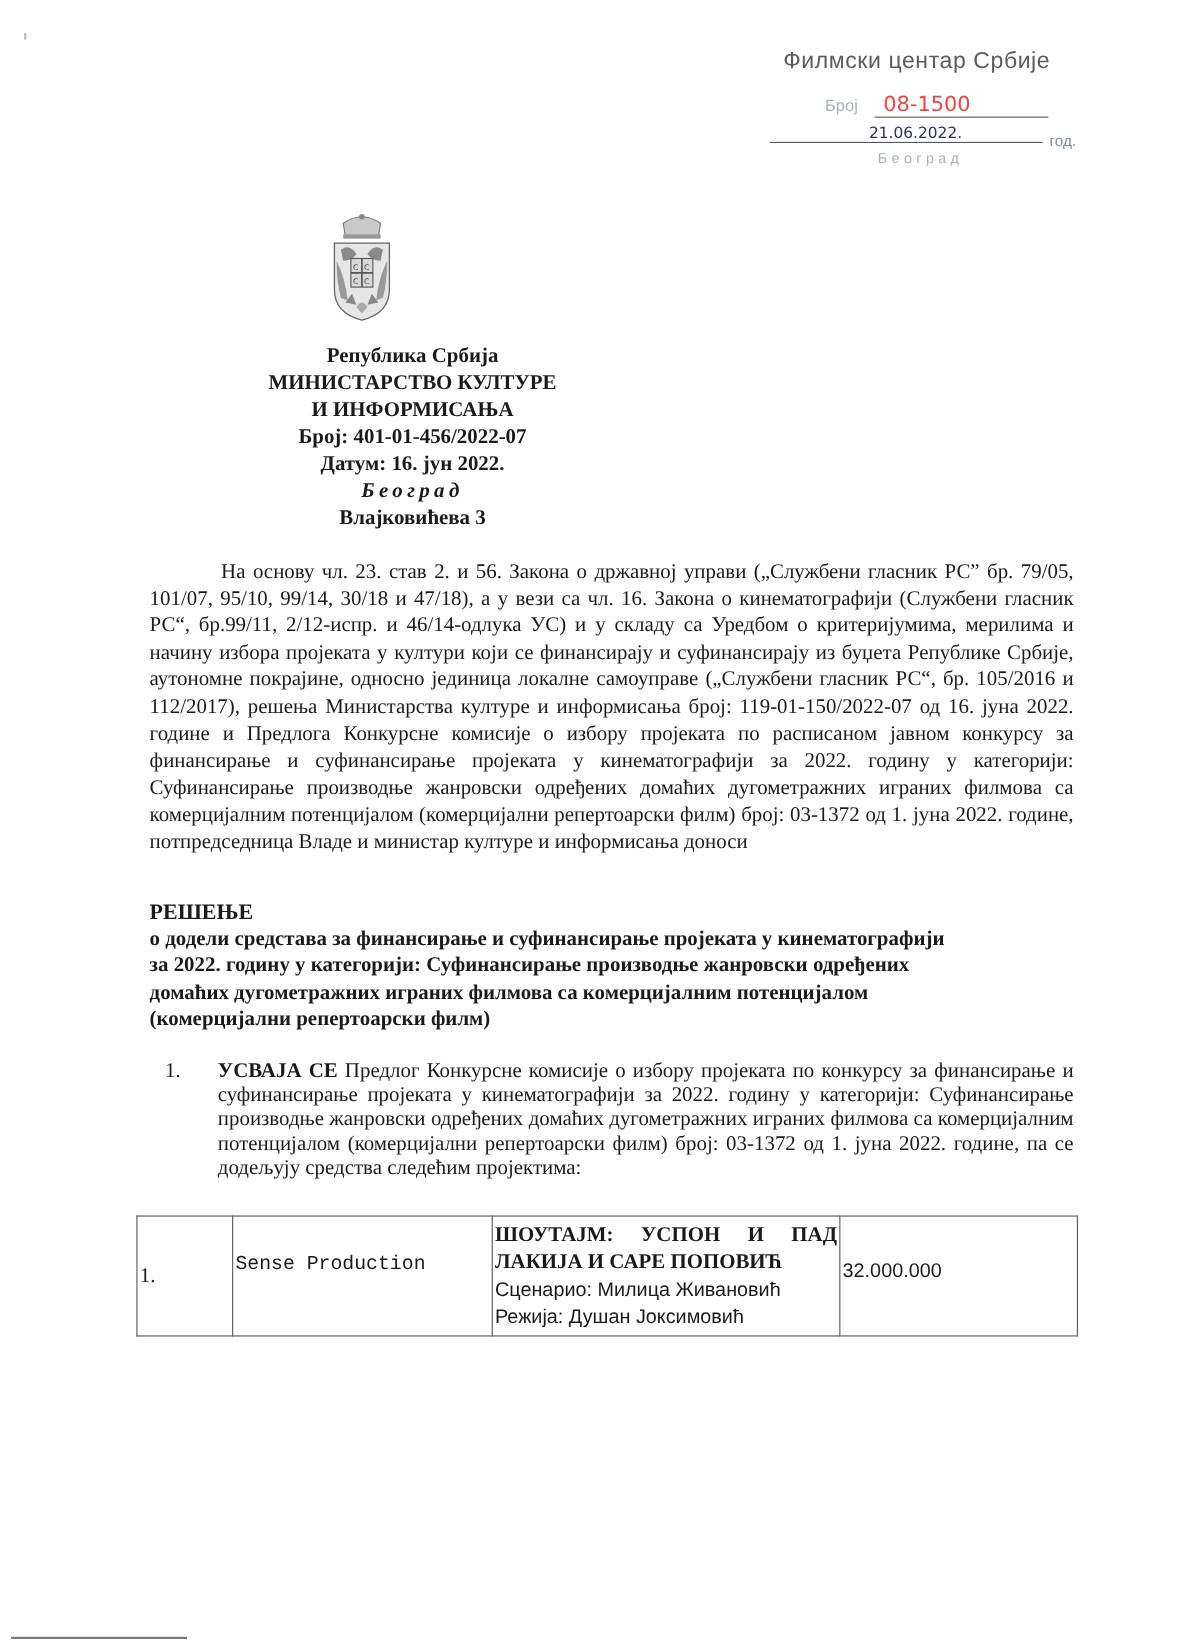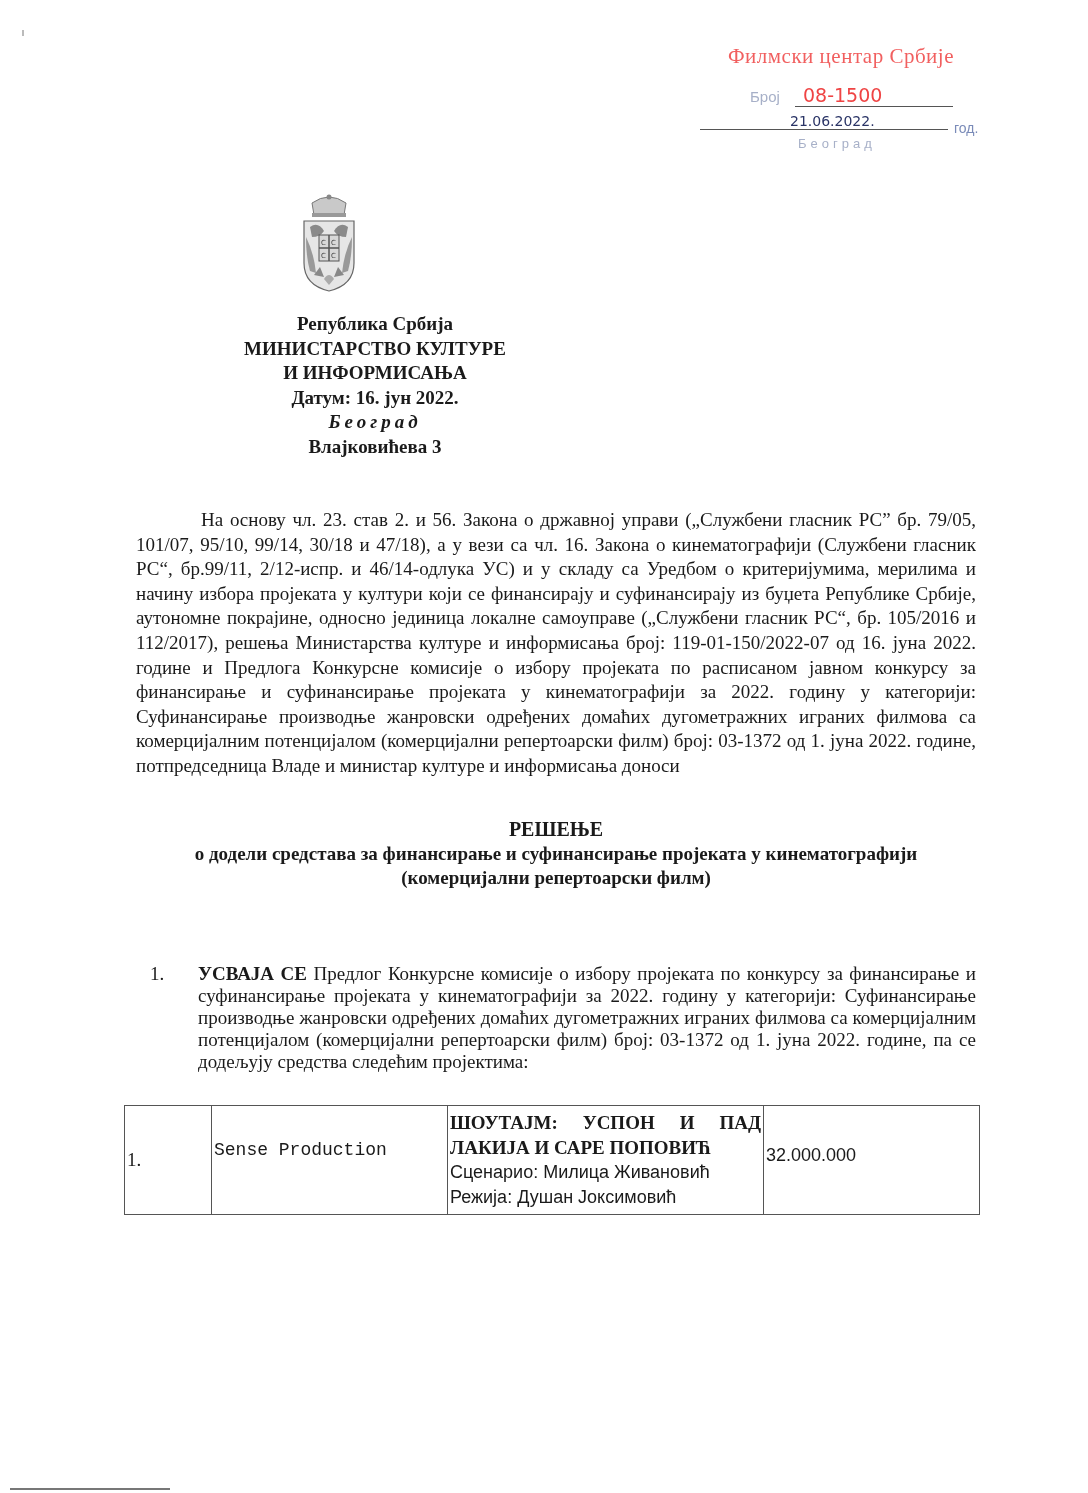--- a/index.html
+++ b/index.html
@@ -1,36 +1,36 @@
 <!DOCTYPE html>
 <html><head>
 <meta charset="utf-8">
 <style>
   html, body { margin: 0; padding: 0; background: #ffffff; }
   body { width: 1088px; height: 1493px; position: relative; overflow: hidden;
          font-family: "Liberation Serif", serif; color: #1a1a1a; }
 
   .stamp { position: absolute; left: 700px; top: 40px; width: 300px; color: #7a8bb8; font-family: "Liberation Sans", sans-serif; }
-  .stamp .org { position: absolute; left: 28px; top: 4px; font-size: 21px; letter-spacing: 0.5px; color: #ef4444; opacity: 0.85; font-family: Liberation Serif, serif; }
+  .stamp .org { position: absolute; left: 12px; top: 4px; font-size: 21px; letter-spacing: 0.5px; color: #404040; opacity: 0.85; }
   .stamp .num-row { position: absolute; left: 50px; top: 48px; font-size: 15px; color: #a7b0c8; }
   .stamp .num-val { position: absolute; left: 95px; top: 44px; font-size: 19px; color: #ef4444; font-family: "DejaVu Sans", sans-serif; border-bottom: 1px solid #555; width: 150px; padding-left: 8px; }
   .stamp .date-val { position: absolute; left: 0px; top: 73px; font-size: 14px; color: #2a3466; border-bottom: 1px solid #555; width: 248px; padding-left: 90px; box-sizing: border-box; font-family: "DejaVu Sans", sans-serif; }
   .stamp .god { position: absolute; left: 254px; top: 80px; font-size: 14px; color: #7a8bb8; }
   .stamp .city { position: absolute; left: 98px; top: 96px; font-size: 13px; letter-spacing: 4px; color: #a7b0c8; }
 
   .coat { position: absolute; left: 290px; top: 193px; width: 78px; height: 100px; }
 
   .header { position: absolute; left: 220px; top: 312px; width: 310px; text-align: center; font-weight: bold; font-size: 19px; line-height: 24.5px; }
   .header div { white-space: nowrap; }
   .header .h-city { font-style: italic; letter-spacing: 4px; }
 
   .body-text { position: absolute; left: 136px; top: 508px; width: 840px; font-size: 19px; line-height: 24.6px; text-align: justify; font-family: "Liberation Serif", serif; }
   .body-text p { margin: 0; text-indent: 65px; }
 
-  .decision { position: absolute; left: 136px; top: 817px; width: 840px; text-align: center; font-weight: bold; font-size: 19px; line-height: 24.5px; }
+  .decision { position: absolute; left: 136px; top: 817px; width: 840px; font-weight: bold; font-size: 19px; line-height: 24.5px; }
   .decision .title { font-size: 20px; }
 
   .item1 { position: absolute; left: 150px; top: 963px; width: 826px; font-size: 19px; line-height: 22px; }
   .item1 .marker { position: absolute; left: 0; top: 0; }
   .item1 .txt { margin-left: 48px; text-align: justify; }
   .item1 b { font-weight: bold; }
 
   table.awards { position: absolute; left: 124px; top: 1105px; border-collapse: collapse; font-family: "Liberation Serif", serif; }
   table.awards td, table.awards th { border: 1.5px solid #555; vertical-align: middle; padding: 0 2px; font-size: 19px; text-align: left; }
   table.awards th { font-weight: bold; height: 82px; line-height: 26px; }
@@ -85,32 +85,35 @@
     <path d="M24 82 L30 74 L34 84 Z" fill="#888"></path>
     <path d="M54 82 L48 74 L44 84 Z" fill="#888"></path>
     <path d="M34 86 Q39 78 44 86 L39 92 Z" fill="#aaa"></path>
   </svg>
 </div>
 
 <div class="header">
   <div>Република Србија</div>
   <div>МИНИСТАРСТВО КУЛТУРЕ</div>
   <div>И ИНФОРМИСАЊА</div>
+  <div>Број: 401-01-456/2022-07</div>
   <div>Датум: 16. јун 2022.</div>
   <div class="h-city">Београд</div>
   <div>Влајковићева 3</div>
 </div>
 
 <div class="body-text">
   <p>На основу чл. 23. став 2. и 56. Закона о државној управи („Службени гласник РС” бр. 79/05, 101/07, 95/10, 99/14, 30/18 и 47/18), а у вези са чл. 16. Закона о кинематографији (Службени гласник РС“, бр.99/11, 2/12-испр. и 46/14-одлука УС) и у складу са Уредбом о критеријумима, мерилима и начину избора пројеката у култури који се финансирају и суфинансирају из буџета Републике Србије, аутономне покрајине, односно јединица локалне самоуправе („Службени гласник РС“, бр. 105/2016 и 112/2017), решења Министарства културе и информисања број: 119-01-150/2022-07 од 16. јуна 2022. године и Предлога Конкурсне комисије о избору пројеката по расписаном јавном конкурсу за финансирање и суфинансирање пројеката у кинематографији за 2022. годину у категорији: Суфинансирање производње жанровски одређених домаћих дугометражних играних филмова са комерцијалним потенцијалом (комерцијални репертоарски филм) број: 03-1372 од 1. јуна 2022. године, потпредседница Владе и министар културе и информисања доноси</p>
 </div>
 
 <div class="decision">
   <div class="title">РЕШЕЊЕ</div>
   <div>о додели средстава за финансирање и суфинансирање пројеката у кинематографији</div>
+  <div>за 2022. годину у категорији: Суфинансирање производње жанровски одређених</div>
+  <div>домаћих дугометражних играних филмова са комерцијалним потенцијалом</div>
   <div>(комерцијални репертоарски филм)</div>
 </div>
 
 <div class="item1">
   <span class="marker">1.</span>
   <div class="txt"><b>УСВАЈА СЕ</b><span> Предлог Конкурсне комисије о избору пројеката по конкурсу за финансирање и суфинансирање пројеката у кинематографији за 2022. годину у категорији: Суфинансирање производње жанровски одређених домаћих дугометражних играних филмова са комерцијалним потенцијалом (комерцијални репертоарски филм) број: 03-1372  од 1. јуна 2022. године, па се додељују средства следећим пројектима:</span></div>
 </div>
 
 <table class="awards">
   <tbody>

